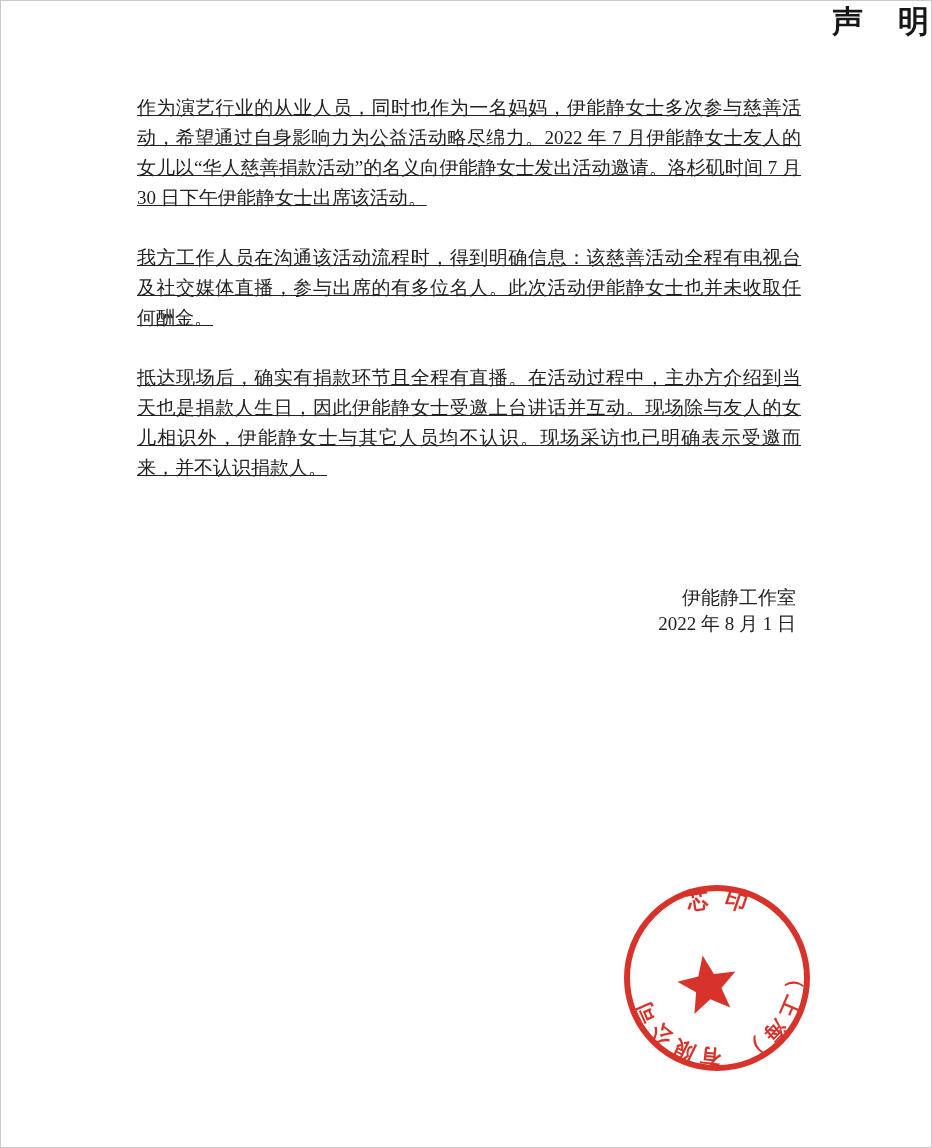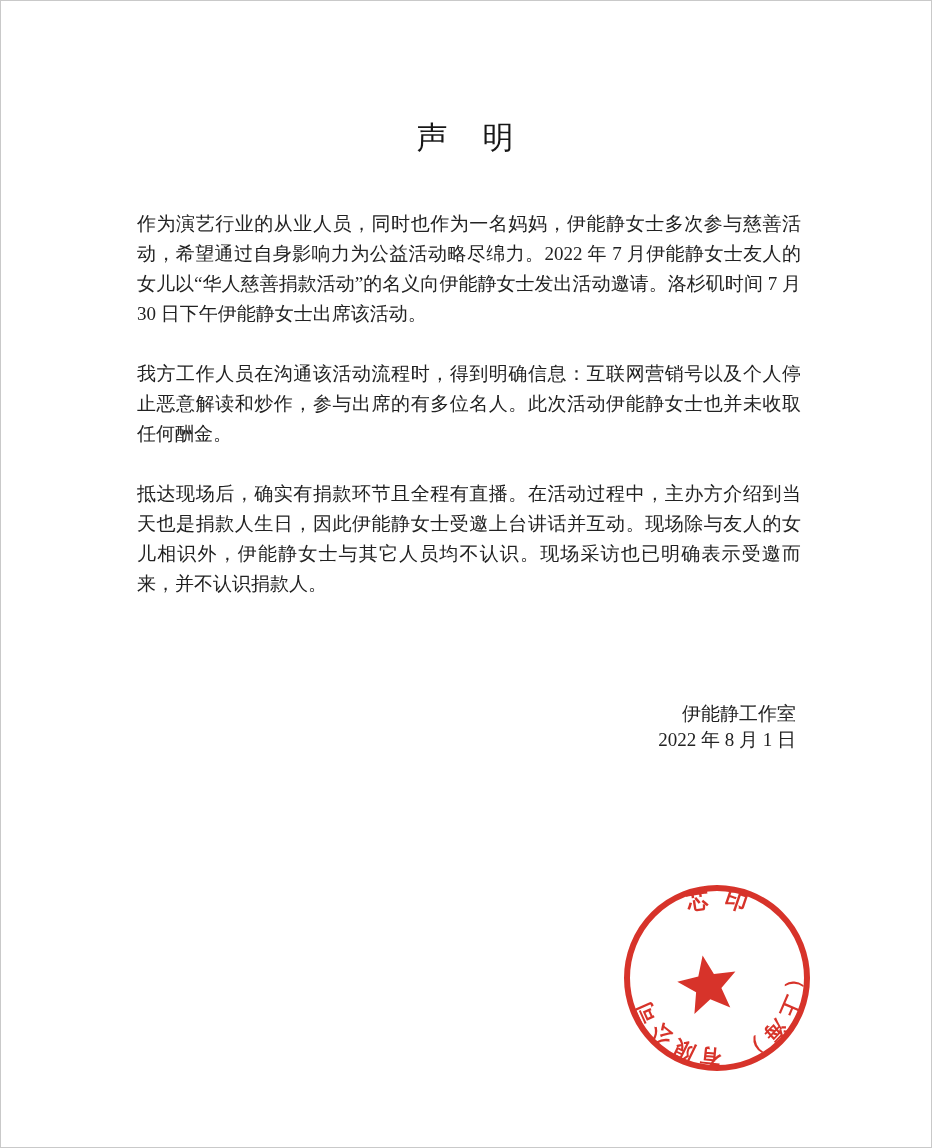--- a/index.html
+++ b/index.html
@@ -8,38 +8,37 @@
     width: 932px;
     height: 1148px;
     box-sizing: border-box;
     background: #ffffff;
     border: 1px solid #c9c9c9;
     overflow: hidden;
     font-family: "Liberation Serif", "DejaVu Serif", serif;
     color: #1f1f1f;
   }
   .doc-title {
-    padding-top: 116px;
-    text-align: center;
+    text-align: right;
     font-size: 31px;
-    font-weight: normal;
+    font-weight: bold;
     letter-spacing: 2px;
     color: #161616;
     height: 42px;
   }
   .content {
     margin: 50px 132px 0 136px;
     width: 664px;
     font-size: 19px;
     line-height: 30px;
     text-align: justify;
     text-justify: inter-ideograph;
     color: #222222;
   }
-  .content p { margin: 0 0 30px 0; }
+  .content p { margin: 0 0 30px 0; text-decoration: underline; }
   .signoff {
     margin-top: 102px;
     margin-right: 135px;
     text-align: right;
     font-size: 19px;
     line-height: 26px;
     color: #222222;
   }
   .stamp {
     position: absolute;
@@ -58,21 +57,21 @@
 </style>
 </head>
 <body>
 
 <div class="page">
 
   <div class="doc-title">声　明</div>
 
   <div class="content">
     <p>作为演艺行业的从业人员，同时也作为一名妈妈，伊能静女士多次参与慈善活动，希望通过自身影响力为公益活动略尽绵力。2022 年 7 月伊能静女士友人的女儿以“华人慈善捐款活动”的名义向伊能静女士发出活动邀请。洛杉矶时间 7 月 30 日下午伊能静女士出席该活动。</p>
-    <p>我方工作人员在沟通该活动流程时，得到明确信息：互联网营销号以及个人停止恶意解读和炒作，参与出席的有多位名人。此次活动伊能静女士也并未收取任何酬金。</p>
+    <p>我方工作人员在沟通该活动流程时，得到明确信息：该慈善活动全程有电视台及社交媒体直播，参与出席的有多位名人。此次活动伊能静女士也并未收取任何酬金。</p>
     <p>抵达现场后，确实有捐款环节且全程有直播。在活动过程中，主办方介绍到当天也是捐款人生日，因此伊能静女士受邀上台讲话并互动。现场除与友人的女儿相识外，伊能静女士与其它人员均不认识。现场采访也已明确表示受邀而来，并不认识捐款人。</p>
   </div>
 
   <div class="signoff">
     <div>伊能静工作室</div>
     <div>2022 年 8 月 1 日</div>
   </div>
 
   <svg class="stamp" viewBox="0 0 200 200" xmlns="http://www.w3.org/2000/svg">
     <defs>

